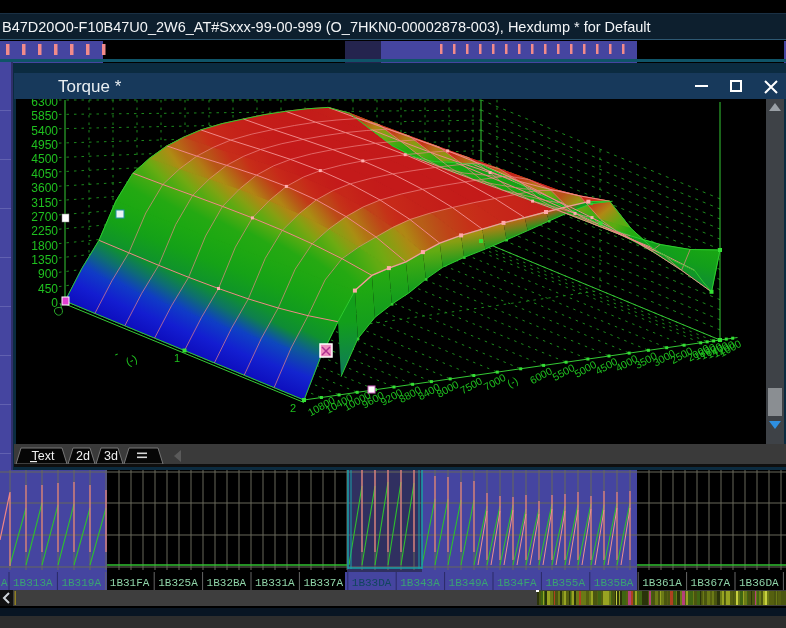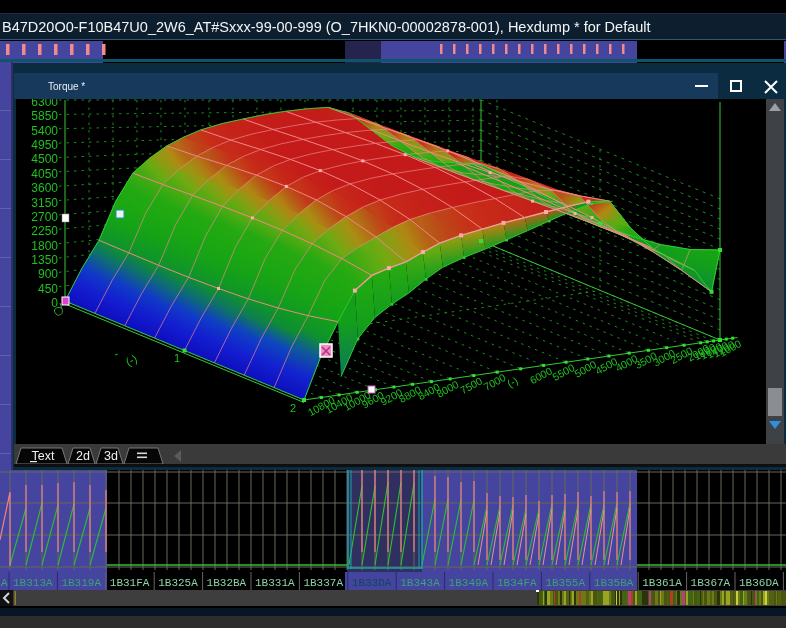--- a/index.html
+++ b/index.html
@@ -1,17 +1,17 @@
 <!DOCTYPE html>
 <html><head><meta charset="utf-8"><style>
 * {margin:0;padding:0;box-sizing:border-box}
 body {width:786px;height:628px;background:#000;overflow:hidden;position:relative;font-family:"Liberation Sans",sans-serif}
 .abs {position:absolute}
 </style></head><body>
-<div class="abs" style="left:0;top:13px;width:786px;height:27px;background:#0d1f2e;border-top:1px solid #1a3044;border-bottom:1px solid #2e5872;color:#f2f4f6;font-size:14.5px;line-height:27px;padding-left:2px;white-space:nowrap">B47D20O0-F10B47U0_2W6_AT#Sxxx-99-00-999 (O_7HKN0-00002878-001), Hexdump * for Default</div>
+<div class="abs" style="left:0;top:13px;width:786px;height:27px;background:#0d1f2e;border-top:1px solid #1a3044;border-bottom:1px solid #2e5872;color:#f2f4f6;font-size:14.5px;line-height:27px;padding-left:2px;white-space:nowrap">B47D20O0-F10B47U0_2W6_AT#Sxxx-99-00-999 (O_7HKN0-00002878-003), Hexdump * for Default</div>
 <svg width="786" height="22" viewBox="0 41 786 22" style="position:absolute;left:0;top:41px">
 <rect x="0" y="41" width="103" height="22" fill="#4545a0"></rect>
 <rect x="103" y="41" width="242" height="22" fill="#000000"></rect>
 <rect x="345" y="41" width="36" height="22" fill="#24244e"></rect>
 <rect x="381" y="41" width="256" height="22" fill="#4545a0"></rect>
 <rect x="637" y="41" width="147" height="22" fill="#000000"></rect>
 <rect x="784" y="41" width="2" height="22" fill="#4545a0"></rect>
 <rect x="6" y="44" width="3.5" height="11" fill="#f28b8b"></rect>
 <rect x="22" y="44" width="3.5" height="11" fill="#f28b8b"></rect>
 <rect x="38" y="44" width="3.5" height="11" fill="#f28b8b"></rect>
@@ -33,21 +33,21 @@
 <rect x="583" y="44" width="2.5" height="10" fill="#f28b8b"></rect>
 <rect x="596" y="44" width="2.5" height="10" fill="#f28b8b"></rect>
 <rect x="609" y="44" width="2.5" height="10" fill="#f28b8b"></rect>
 <rect x="622" y="44" width="2.5" height="10" fill="#f28b8b"></rect>
 <rect x="0" y="59" width="786" height="3" fill="#0f5468"></rect>
 </svg>
 <div class="abs" style="left:0;top:62px;width:13px;height:408px;background:#4545a0;background-image:repeating-linear-gradient(to bottom,#4545a0 0,#4545a0 48px,#6161b0 48px,#6161b0 49px);border-right:2px solid #2f2f6a"></div>
 <div class="abs" style="left:784px;top:62px;width:2px;height:408px;background:#4545a0"></div>
 
 <div class="abs" style="left:13px;top:63px;width:773px;height:407px;background:#0b2b40"></div>
-<div class="abs" style="left:14px;top:73px;width:704px;height:26px;background:#17395b;color:#e8eef2;font-size:10px;line-height:27px;padding-left:34px">Torque&nbsp;*</div>
+<div class="abs" style="left:14px;top:73px;width:772px;height:26px;background:#17395b;color:#e8eef2;font-size:17px;line-height:27px;padding-left:44px">Torque&nbsp;*</div>
 <div class="abs" style="left:695px;top:85px;width:13px;height:2px;background:#fff"></div>
 <div class="abs" style="left:730px;top:80px;width:12px;height:12px;border:2px solid #fff"></div>
 <svg class="abs" style="left:763px;top:79px" width="16" height="16">
     <path d="M2,2 L14,14 M14,2 L2,14" stroke="#fff" stroke-width="2"></path>
   </svg>
 <svg width="750" height="347" viewBox="16 99 750 347" style="position:absolute;left:16px;top:99px">
 <rect x="16" y="99" width="750" height="347" fill="#000000"></rect>
 <line x1="59" y1="286.6" x2="481" y2="230.9" stroke="#1d8a1d" stroke-width="1" stroke-dasharray="2.5 5" fill="none"></line>
 <line x1="59" y1="272.3" x2="481" y2="220.8" stroke="#1d8a1d" stroke-width="1" stroke-dasharray="2.5 5" fill="none"></line>
 <line x1="59" y1="257.9" x2="481" y2="210.8" stroke="#1d8a1d" stroke-width="1" stroke-dasharray="2.5 5" fill="none"></line>

